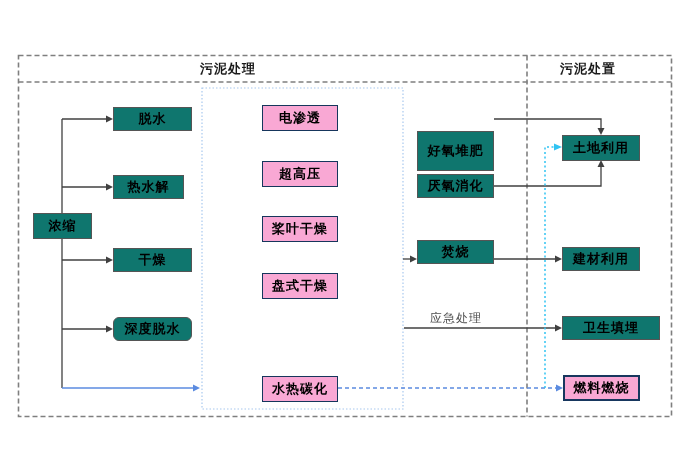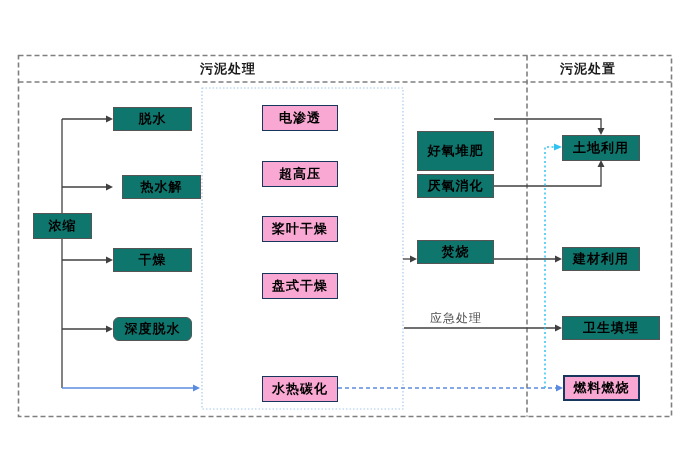--- a/index.html
+++ b/index.html
@@ -79,21 +79,21 @@
 
     <polyline points="545,388 545,147 554,147" fill="none" stroke="#30c3f2" stroke-width="1.5" stroke-dasharray="2,2.5"></polyline>
     <polygon points="562,147 554,143.5 554,150.5" fill="#30c3f2"></polygon>
   </svg>
 
   <div class="hdr" style="left:168px;top:60px;width:120px;">污泥处理</div>
   <div class="hdr" style="left:528px;top:60px;width:120px;">污泥处置</div>
 
   <div class="box white" style="left:33px;top:213px;width:59px;height:26px;">浓缩</div>
   <div class="box white" style="left:113px;top:107px;width:79px;height:24px;">脱水</div>
-  <div class="box white" style="left:113px;top:175px;width:79px;height:24px;margin-left:9px;">热水解</div>
+  <div class="box white" style="left:113px;top:175px;width:71px;height:24px;">热水解</div>
   <div class="box white" style="left:113px;top:248px;width:79px;height:24px;">干燥</div>
   <div class="box white" style="left:113px;top:317px;width:79px;height:24px;border-radius:6px;">深度脱水</div>
 
   <div class="box blue" style="left:262px;top:105px;width:76px;height:26px;">电渗透</div>
   <div class="box blue" style="left:262px;top:161px;width:76px;height:26px;">超高压</div>
   <div class="box blue" style="left:262px;top:216px;width:76px;height:26px;">桨叶干燥</div>
   <div class="box blue" style="left:262px;top:273px;width:76px;height:26px;">盘式干燥</div>
   <div class="box blue" style="left:262px;top:376px;width:76px;height:26px;">水热碳化</div>
 
   <div class="box white" style="left:417px;top:107px;width:77px;height:40px;margin-top:24px;">好氧堆肥</div>

